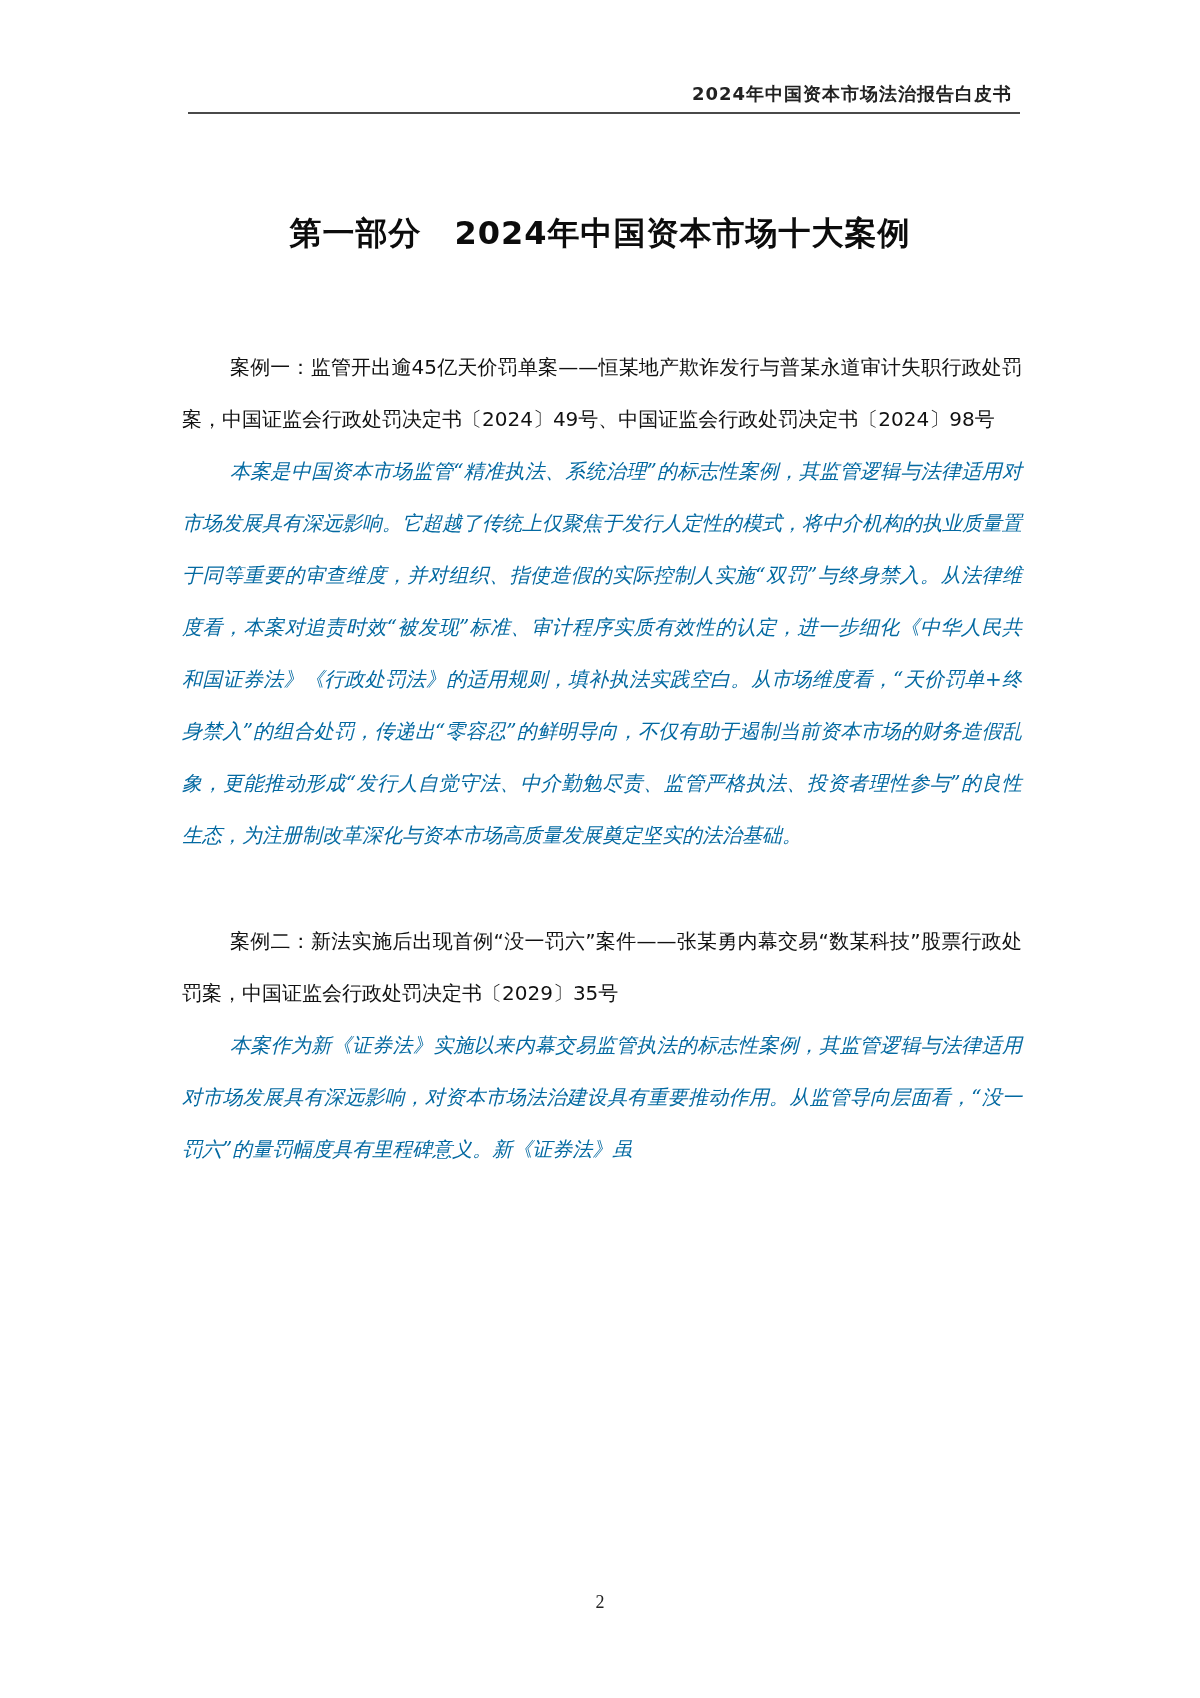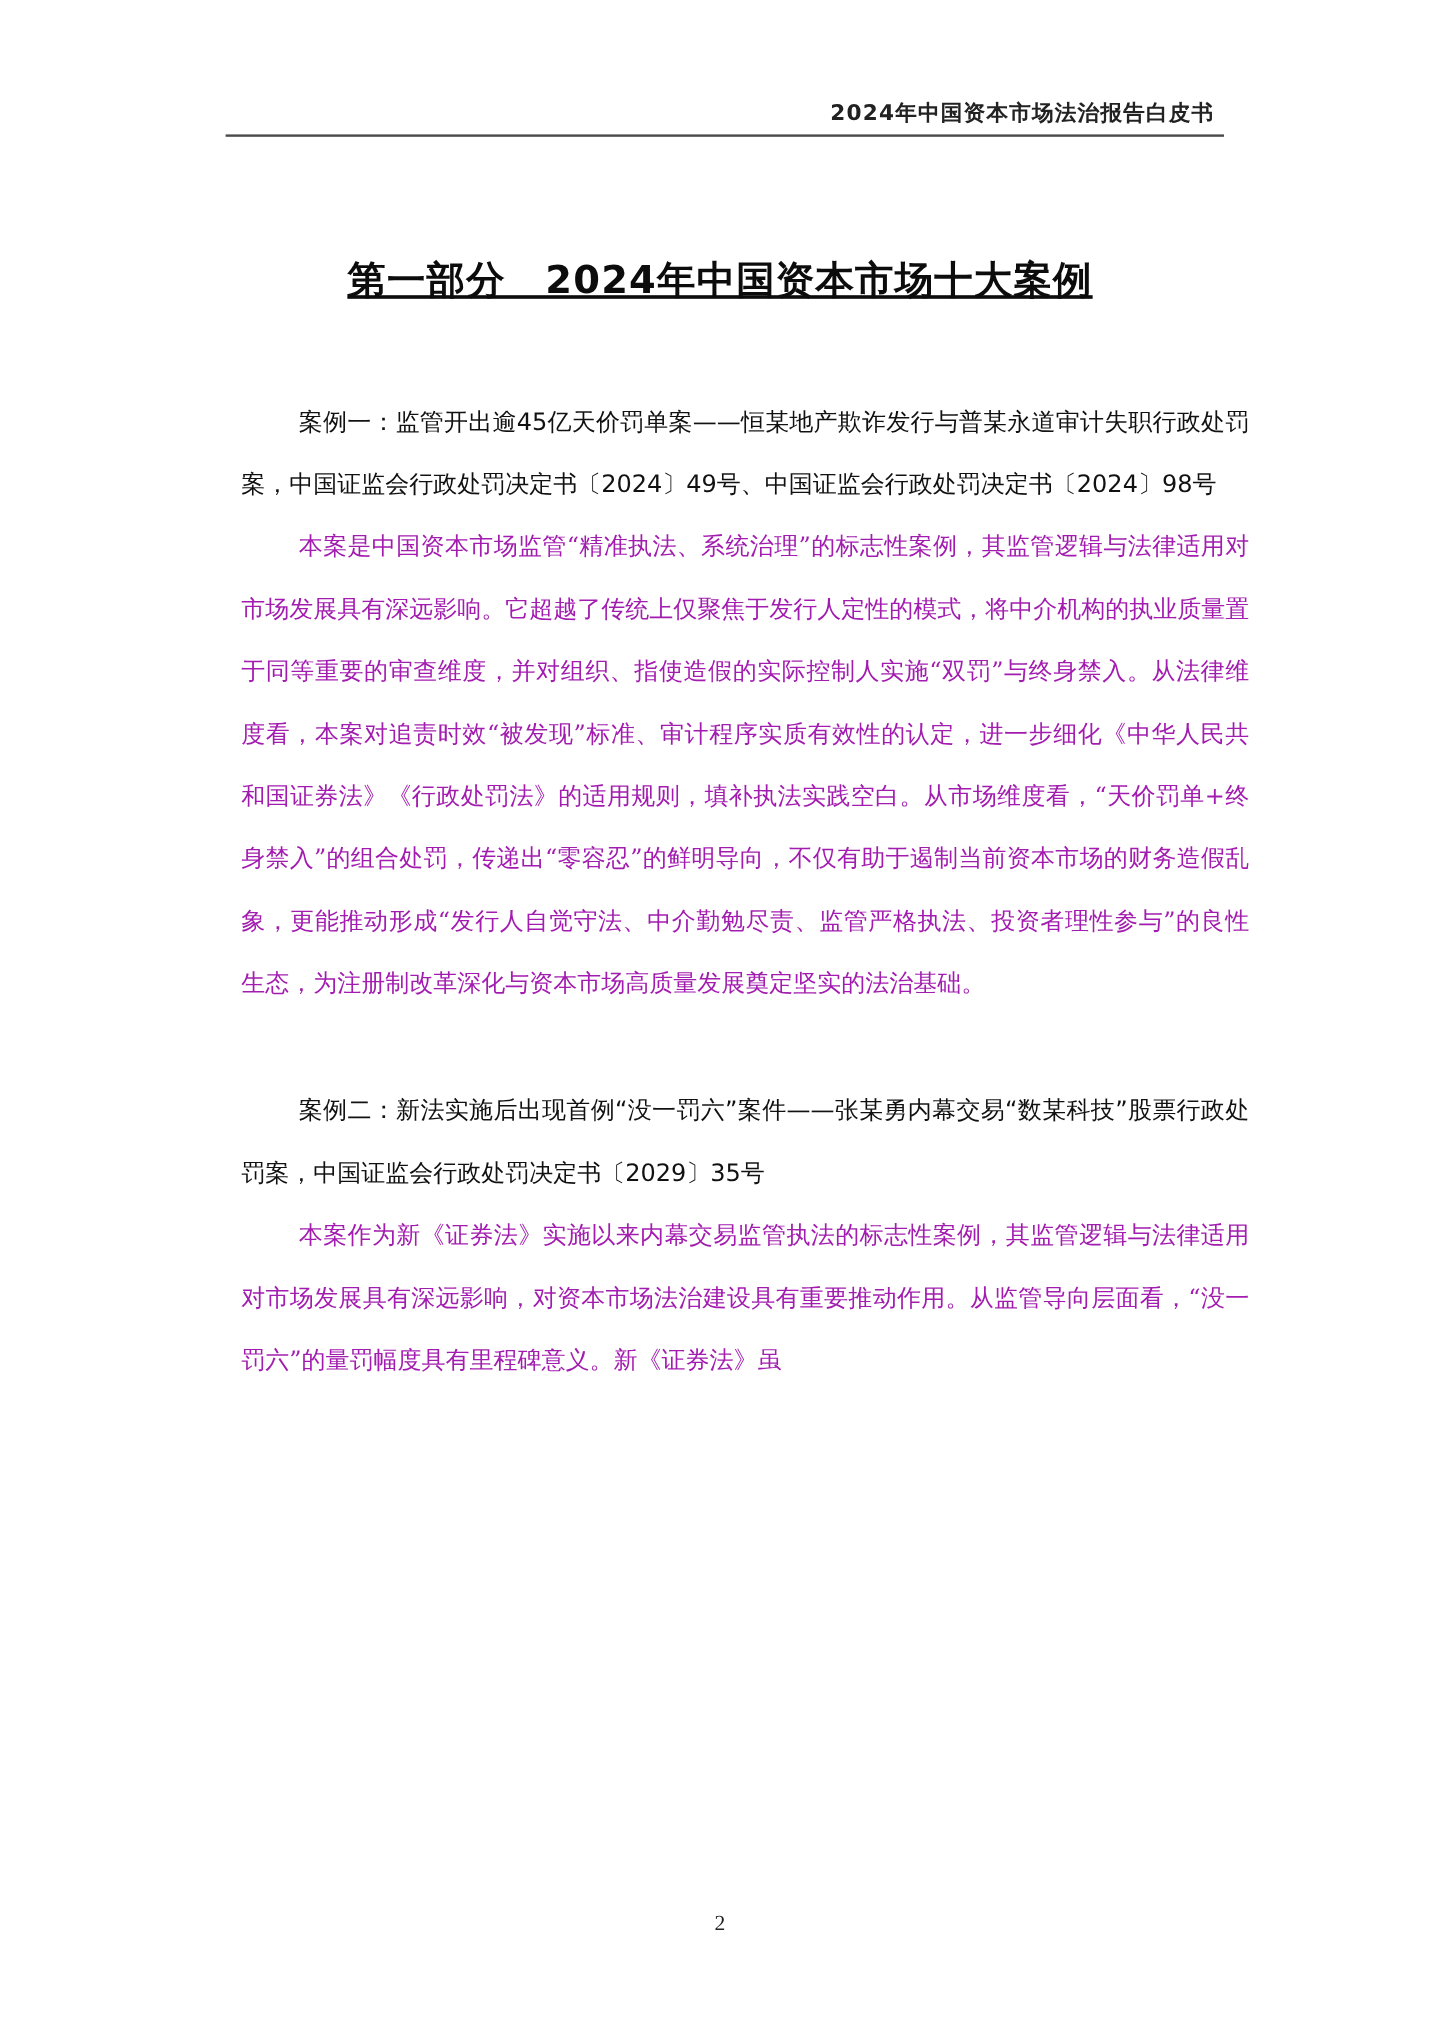--- a/index.html
+++ b/index.html
@@ -38,48 +38,47 @@
       position: absolute;
       left: 0;
       top: 212px;
       width: 1200px;
       text-align: center;
       font-family: "DejaVu Sans", "Liberation Sans", sans-serif;
       font-weight: bold;
       font-size: 32px;
       color: #0c0c0c;
       letter-spacing: 1px;
-      text-decoration: underline;
     }
     .content {
       position: absolute;
       left: 182px;
-      top: 325px;
+      top: 341px;
       width: 840px;
-      margin-left: 19px;
     }
     .case-heading {
       font-family: "DejaVu Sans", "Liberation Sans", sans-serif;
       font-size: 20px;
       line-height: 52px;
       text-indent: 48px;
       text-align: justify;
       text-align-last: left;
       color: #111;
       margin: 0;
     }
     .case-body {
       font-family: "DejaVu Serif", "Liberation Serif", serif;
       font-size: 20px;
       line-height: 52px;
       text-indent: 48px;
       text-align: justify;
       text-align-last: left;
-      color: #a21caf;
+      color: #0369a1;
       margin: 0;
+      font-style: italic;
     }
     .case-block + .case-block {
       margin-top: 54px;
     }
     .page-number {
       position: absolute;
       left: 0;
       top: 1592px;
       width: 1200px;
       text-align: center;

